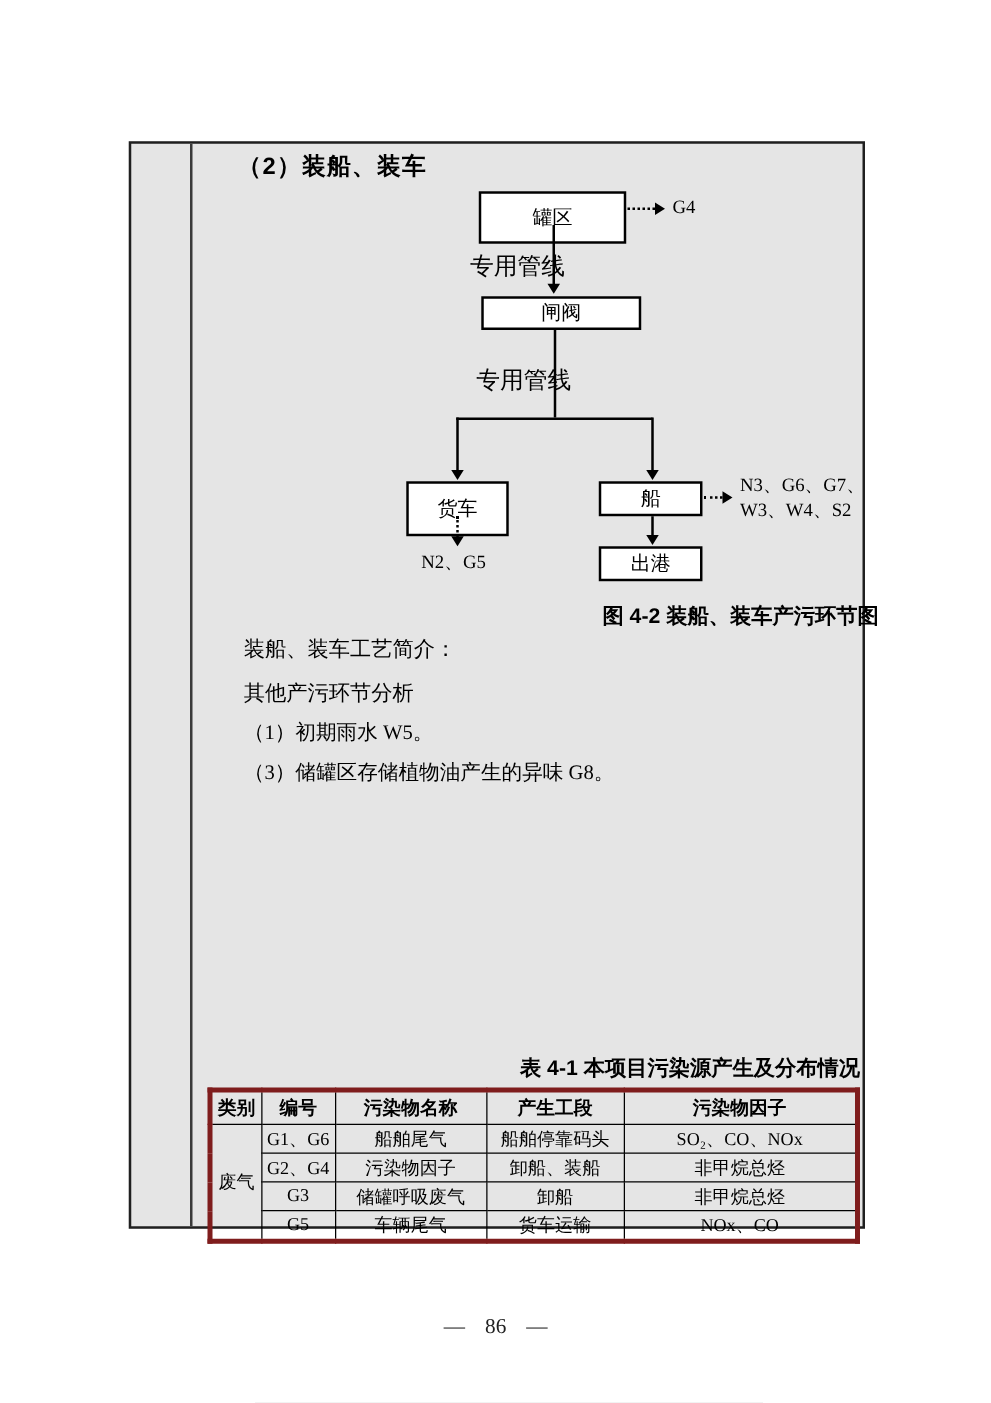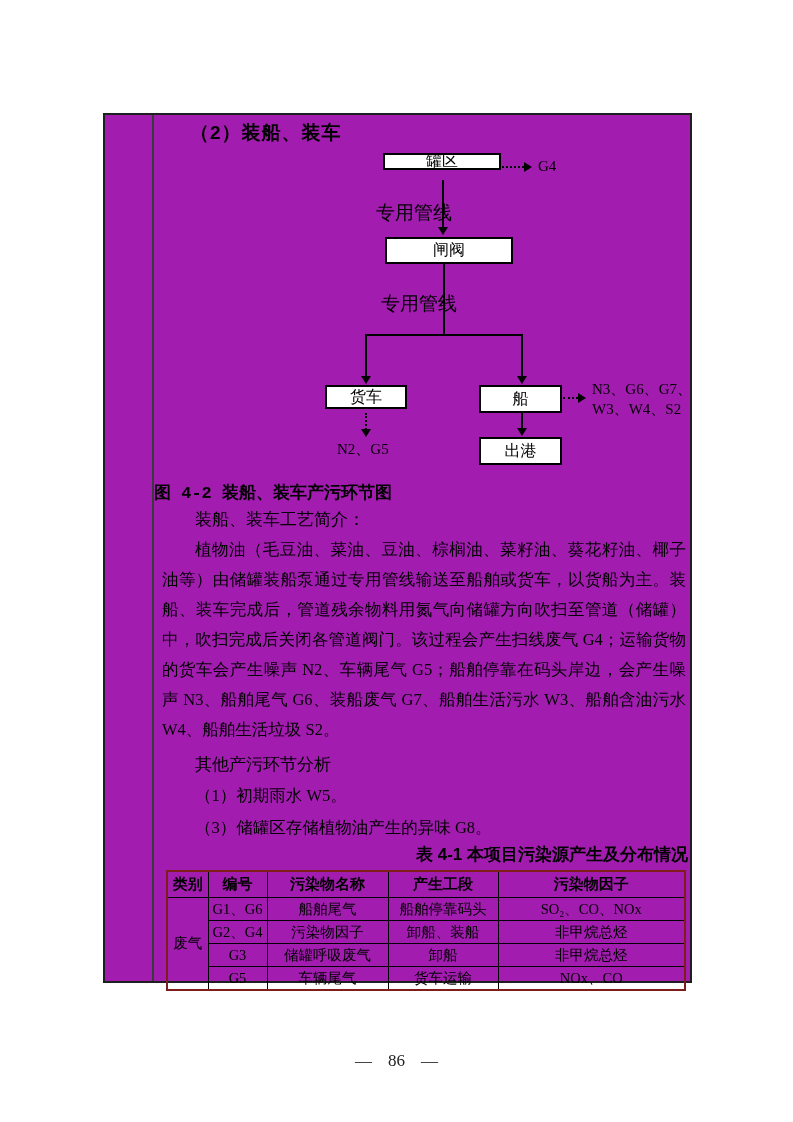--- a/index.html
+++ b/index.html
@@ -3,21 +3,21 @@
 <meta charset="utf-8">
 <style>
   html,body{margin:0;padding:0;}
   body{
     width:793px;height:1122px;position:relative;background:#ffffff;
     font-family:"Liberation Serif","DejaVu Serif",serif;color:#111;
     overflow:hidden;
   }
   .frame{
     position:absolute;left:103px;top:113px;width:585px;height:866px;
-    border:2px solid #1f1f1f;background:#a21caf;
+    border:2px solid #1f1f1f;background:#e5e5e5;
   }
   .margin-divider{
     position:absolute;left:47px;top:0;height:100%;width:0;
     border-left:2px solid #3a3a3a;
   }
   .content{position:absolute;left:49px;top:0;width:534px;height:100%;}
   .doc-heading{
     position:absolute;left:36px;top:5px;
     font-family:"Liberation Sans","DejaVu Sans",sans-serif;
     font-weight:700;font-size:19px;letter-spacing:1px;color:#000;
@@ -35,23 +35,23 @@
   .hdash{position:absolute;height:0;border-top:2px dotted #000;}
   .ah-down{position:absolute;width:0;height:0;
     border-left:5px solid transparent;border-right:5px solid transparent;
     border-top:8px solid #000;}
   .ah-right{position:absolute;width:0;height:0;
     border-top:5px solid transparent;border-bottom:5px solid transparent;
     border-left:8px solid #000;}
   .flabel{position:absolute;font-size:19px;color:#000;}
   .fcode{position:absolute;font-size:15px;color:#000;white-space:nowrap;}
   .fig-caption{
-    position:absolute;top:366px;left:0;width:100%;text-align:left;
-    font-family:Liberation Mono, monospace;
-    font-weight:700;font-size:17px;color:#000;
+    position:absolute;top:366px;left:0;width:100%;text-align:right;
+    font-family:Liberation Sans, sans-serif;
+    font-weight:700;font-size:17px;color:#000;padding-left:15px;
   }
   
   .text-block{position:absolute;top:390px;left:8px;width:524px;}
   .sub-heading{
     font-family:"Liberation Sans","DejaVu Sans",sans-serif;
     font-weight:400;font-size:17px;line-height:30px;padding-left:33px;color:#000;
   }
   .para{
     font-size:16.5px;line-height:30px;text-indent:33px;text-align:justify;
     color:#000;margin:0;
@@ -61,21 +61,21 @@
     font-size:16.5px;line-height:31.5px;padding-left:33px;color:#000;
   }
   
   .table-block{position:absolute;top:728px;left:0;width:534px;}
   .tbl-title{
     text-align:right;font-family:"Liberation Sans","DejaVu Sans",sans-serif;
     font-weight:700;font-size:17px;color:#000;
   }
   table.pollution{
     border-collapse:collapse;margin:4px 0 0 12px;width:518px;
-    border:2px solid #7f1d1d;table-layout:fixed;
+    border:4px solid #7f1d1d;table-layout:fixed;
   }
   table.pollution th{
     font-family:"Liberation Sans","DejaVu Sans",sans-serif;
     font-weight:700;font-size:15px;height:25px;border:1px solid #000;
     text-align:center;padding:0;color:#000;
   }
   table.pollution td{
     font-size:14.5px;height:22px;border:1px solid #000;text-align:center;
     padding:0;color:#000;
   }
@@ -91,21 +91,21 @@
 
 <div class="frame">
   <div class="margin-divider"></div>
 
   <div class="content">
 
     <div class="doc-heading">（2）装船、装车</div>
 
     <div class="flowchart">
 
-      <div class="fnode" style="left:229px;top:3px;width:118px;height:17px;">
+      <div class="fnode" style="left:229px;top:3px;width:118px;height:42px;">
         <span>罐区</span>
       </div>
 
       <div class="hdash" style="left:348px;top:16px;width:22px;"></div>
       <div class="ah-right" style="left:370px;top:12px;"></div>
       <div class="fcode" style="left:384px;top:8px;">G4</div>
 
       <div class="flabel" style="left:222px;top:50px;">专用管线</div>
       <div class="vline" style="left:288px;top:30px;height:48px;"></div>
       <div class="ah-down" style="left:284px;top:77px;"></div>
@@ -117,21 +117,21 @@
       <div class="vline" style="left:289px;top:114px;height:70px;"></div>
       <div class="flabel" style="left:227px;top:141px;">专用管线</div>
 
       <div class="hline" style="left:211px;top:184px;width:157px;"></div>
 
       <div class="vline" style="left:211px;top:184px;height:43px;"></div>
       <div class="ah-down" style="left:207px;top:226px;"></div>
       <div class="vline" style="left:367px;top:184px;height:43px;"></div>
       <div class="ah-down" style="left:363px;top:226px;"></div>
 
-      <div class="fnode" style="left:171px;top:235px;width:82px;height:24px;">
+      <div class="fnode" style="left:171px;top:235px;width:82px;height:44px;">
         <span>货车</span>
       </div>
       <div class="fnode" style="left:325px;top:235px;width:83px;height:28px;">
         <span>船</span>
       </div>
 
       <div class="vdash" style="left:211px;top:263px;height:17px;"></div>
       <div class="ah-down" style="left:207px;top:279px;"></div>
       <div class="fcode" style="left:183px;top:290px;">N2、G5</div>
 
@@ -146,21 +146,20 @@
       <div class="ah-down" style="left:363px;top:278px;"></div>
       <div class="fnode" style="left:325px;top:287px;width:83px;height:28px;">
         <span>出港</span>
       </div>
     </div>
 
     <div class="fig-caption">图 4-2  装船、装车产污环节图</div>
 
     <div class="text-block">
       <div class="sub-heading">装船、装车工艺简介：</div>
-      <p class="para">植物油（毛豆油、菜油、豆油、棕榈油、菜籽油、葵花籽油、椰子油等）由储罐装船泵通过专用管线输送至船舶或货车，以货船为主。装船、装车完成后，管道残余物料用氮气向储罐方向吹扫至管道（储罐）中，吹扫完成后关闭各管道阀门。该过程会产生扫线废气 G4；运输货物的货车会产生噪声 N2、车辆尾气 G5；船舶停靠在码头岸边，会产生噪声 N3、船舶尾气 G6、装船废气 G7、船舶生活污水 W3、船舶含油污水 W4、船舶生活垃圾 S2。</p>
       <div class="sub-heading second">其他产污环节分析</div>
       <div class="list-item">（1）初期雨水 W5。</div>
       <div class="list-item">（3）储罐区存储植物油产生的异味 G8。</div>
     </div>
 
     <div class="table-block">
       <div class="tbl-title">表 4-1 本项目污染源产生及分布情况</div>
       <table class="pollution">
         <colgroup>
           <col style="width:41px">

